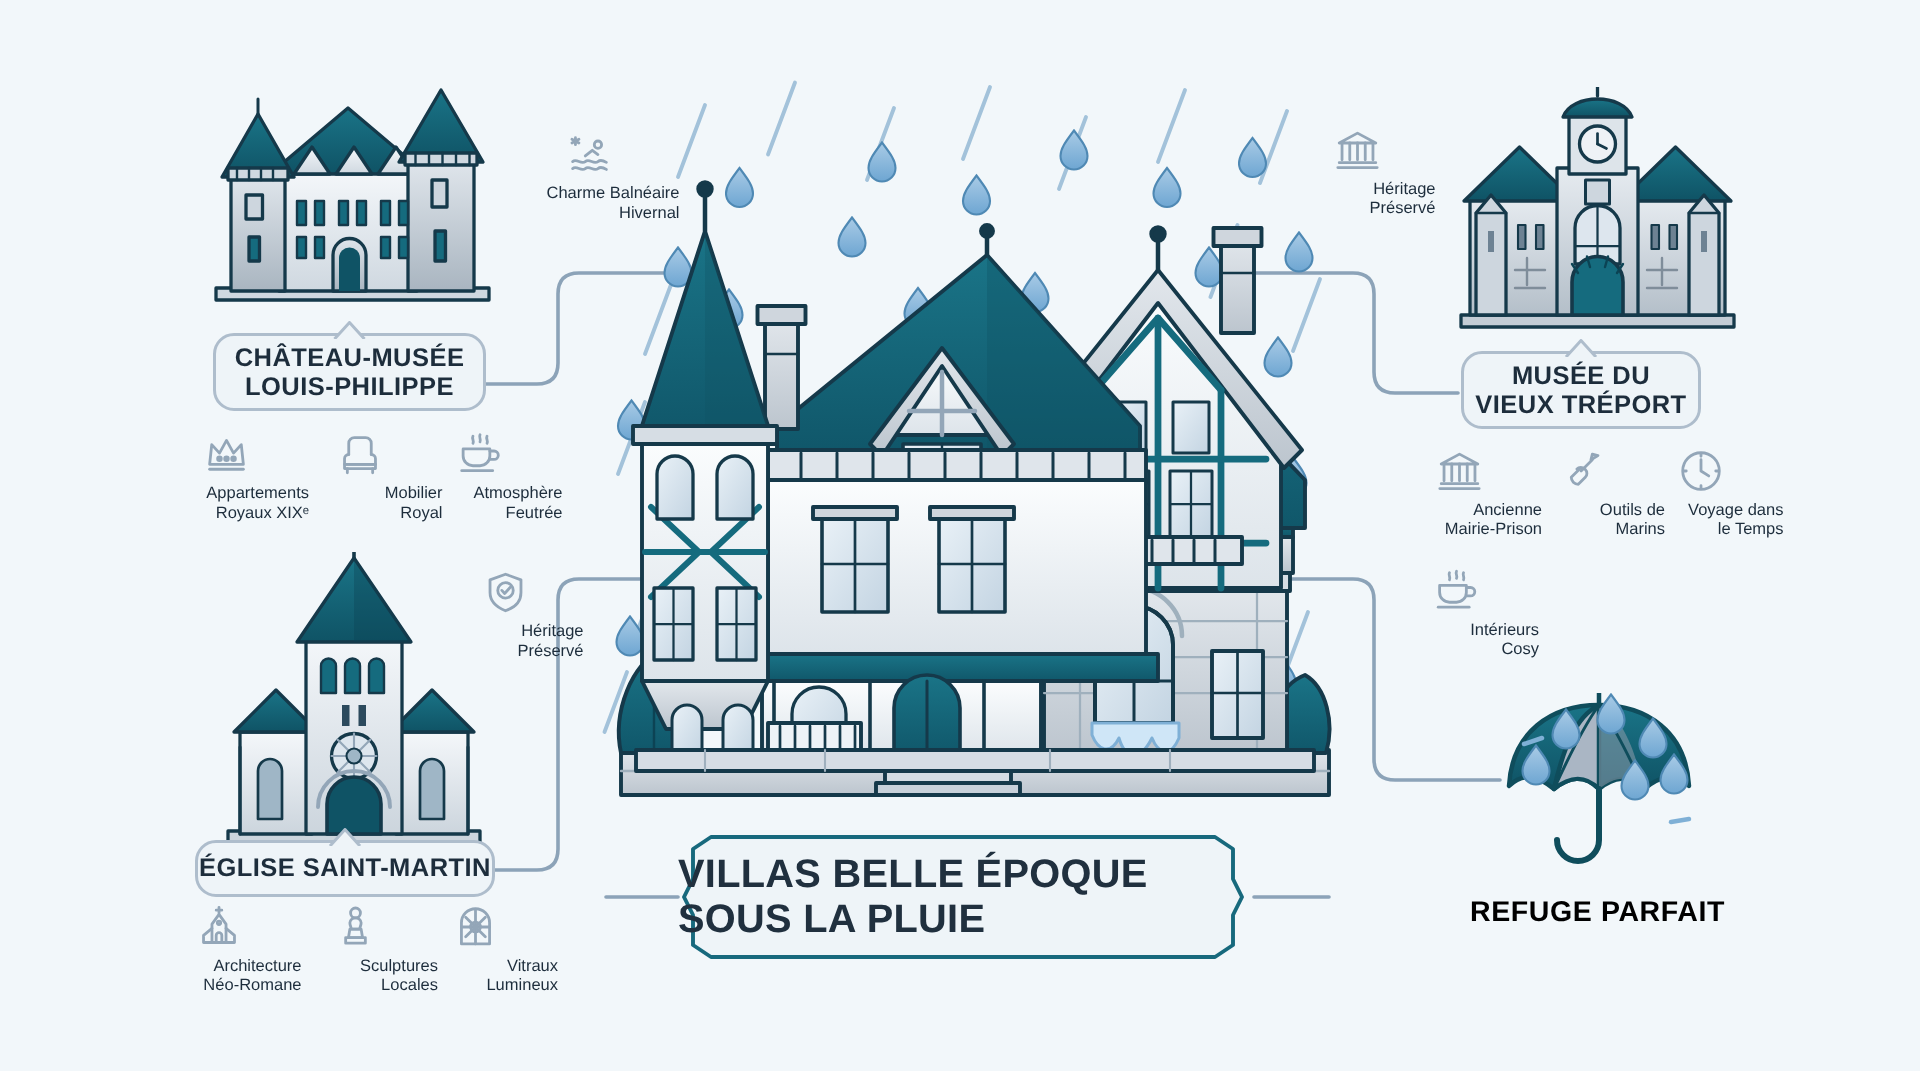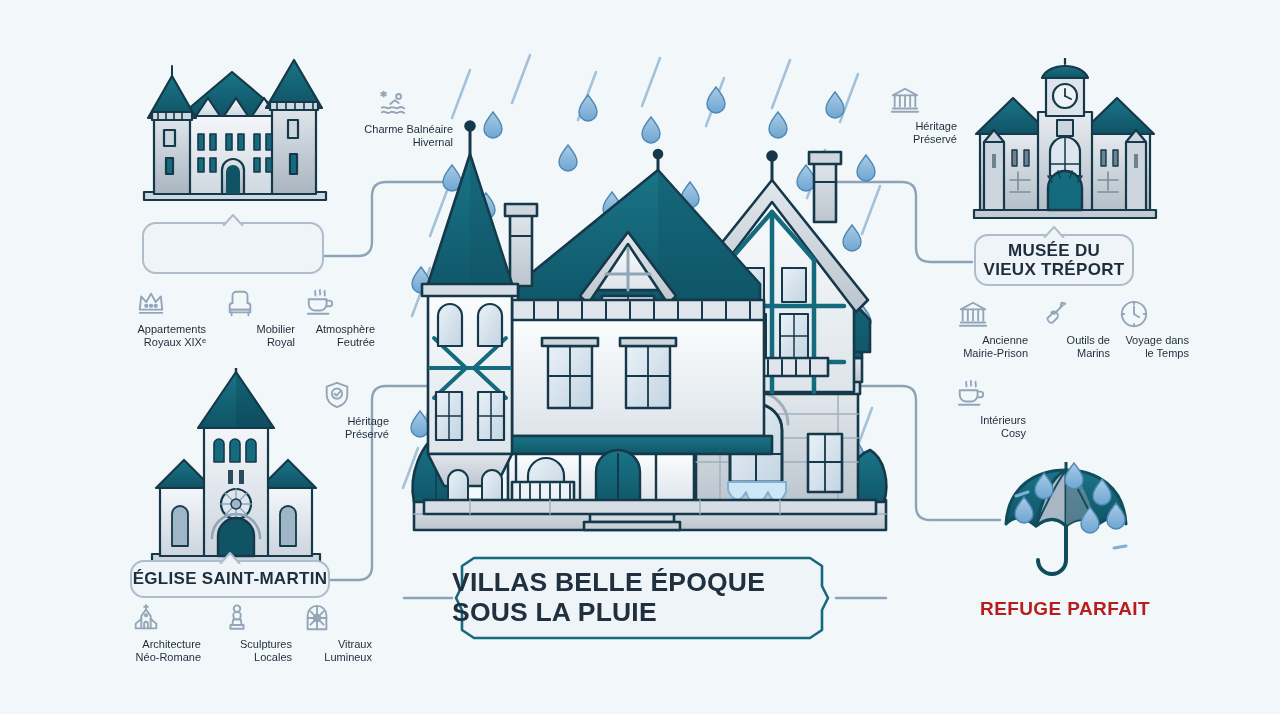--- a/index.html
+++ b/index.html
@@ -72,21 +72,21 @@
     position: absolute; left:0; top:0; width:380px; height:84px;
     display:flex; flex-direction:column; align-items:flex-start; justify-content:center;
     color:#20303f; font-weight:bold; font-size:26.5px; line-height:1.13;
     letter-spacing:.2px; text-align:center;
   }
 
   #refuge-label {
     position: absolute;
     left: 975px; top: 598px; width: 180px;
     text-align: center;
-    font-weight: bold; font-size: 19px; color: #b91c1c;
+    font-weight: bold; font-size: 19px; color: #000000;
     letter-spacing: .4px;
     z-index: 6;
   }
 </style>
 </head>
 <body>
 
 <div id="stage">
 
   <svg id="connectors" viewBox="0 0 1280 714">
@@ -468,20 +468,24 @@
 
       <path d="M82 136 L82 112 A 11 11 0 0 1 104 112 L104 136 Z" fill="url(#cs)" stroke-width="2.2"></path>
       <path d="M86 136 L86 114 A 7 7 0 0 1 100 114 L100 136 Z" fill="#0f5365" stroke="none"></path>
     </g>
   </svg>
 
   <div class="pill" style="left:142px; top:222px; width:182px; height:52px; font-size:17px;">
     <svg class="notchline" viewBox="0 0 22 12">
         <path d="M1 12 L11 1 L21 12" fill="#eef4f8" stroke="#aebdcc" stroke-width="2" stroke-linejoin="round"></path>
       </svg>
+    <div>
+      <div>CHÂTEAU-MUSÉE</div>
+      <div>LOUIS-PHILIPPE</div>
+    </div>
   </div>
 
   <svg class="abs" style="left:148px; top:368px; width:176px; height:200px; z-index:4;" viewBox="0 0 176 200">
     <g stroke="#15394a" stroke-width="2.2" stroke-linejoin="round" stroke-linecap="round">
       <defs>
         <linearGradient id="ew" x1="0" y1="0" x2="0" y2="1">
           <stop offset="0" stop-color="#f4f7fa"></stop>
             <stop offset="1" stop-color="#ccd5dd"></stop>
         </linearGradient>
         <linearGradient id="et" x1="0" y1="0" x2="0" y2="1">

